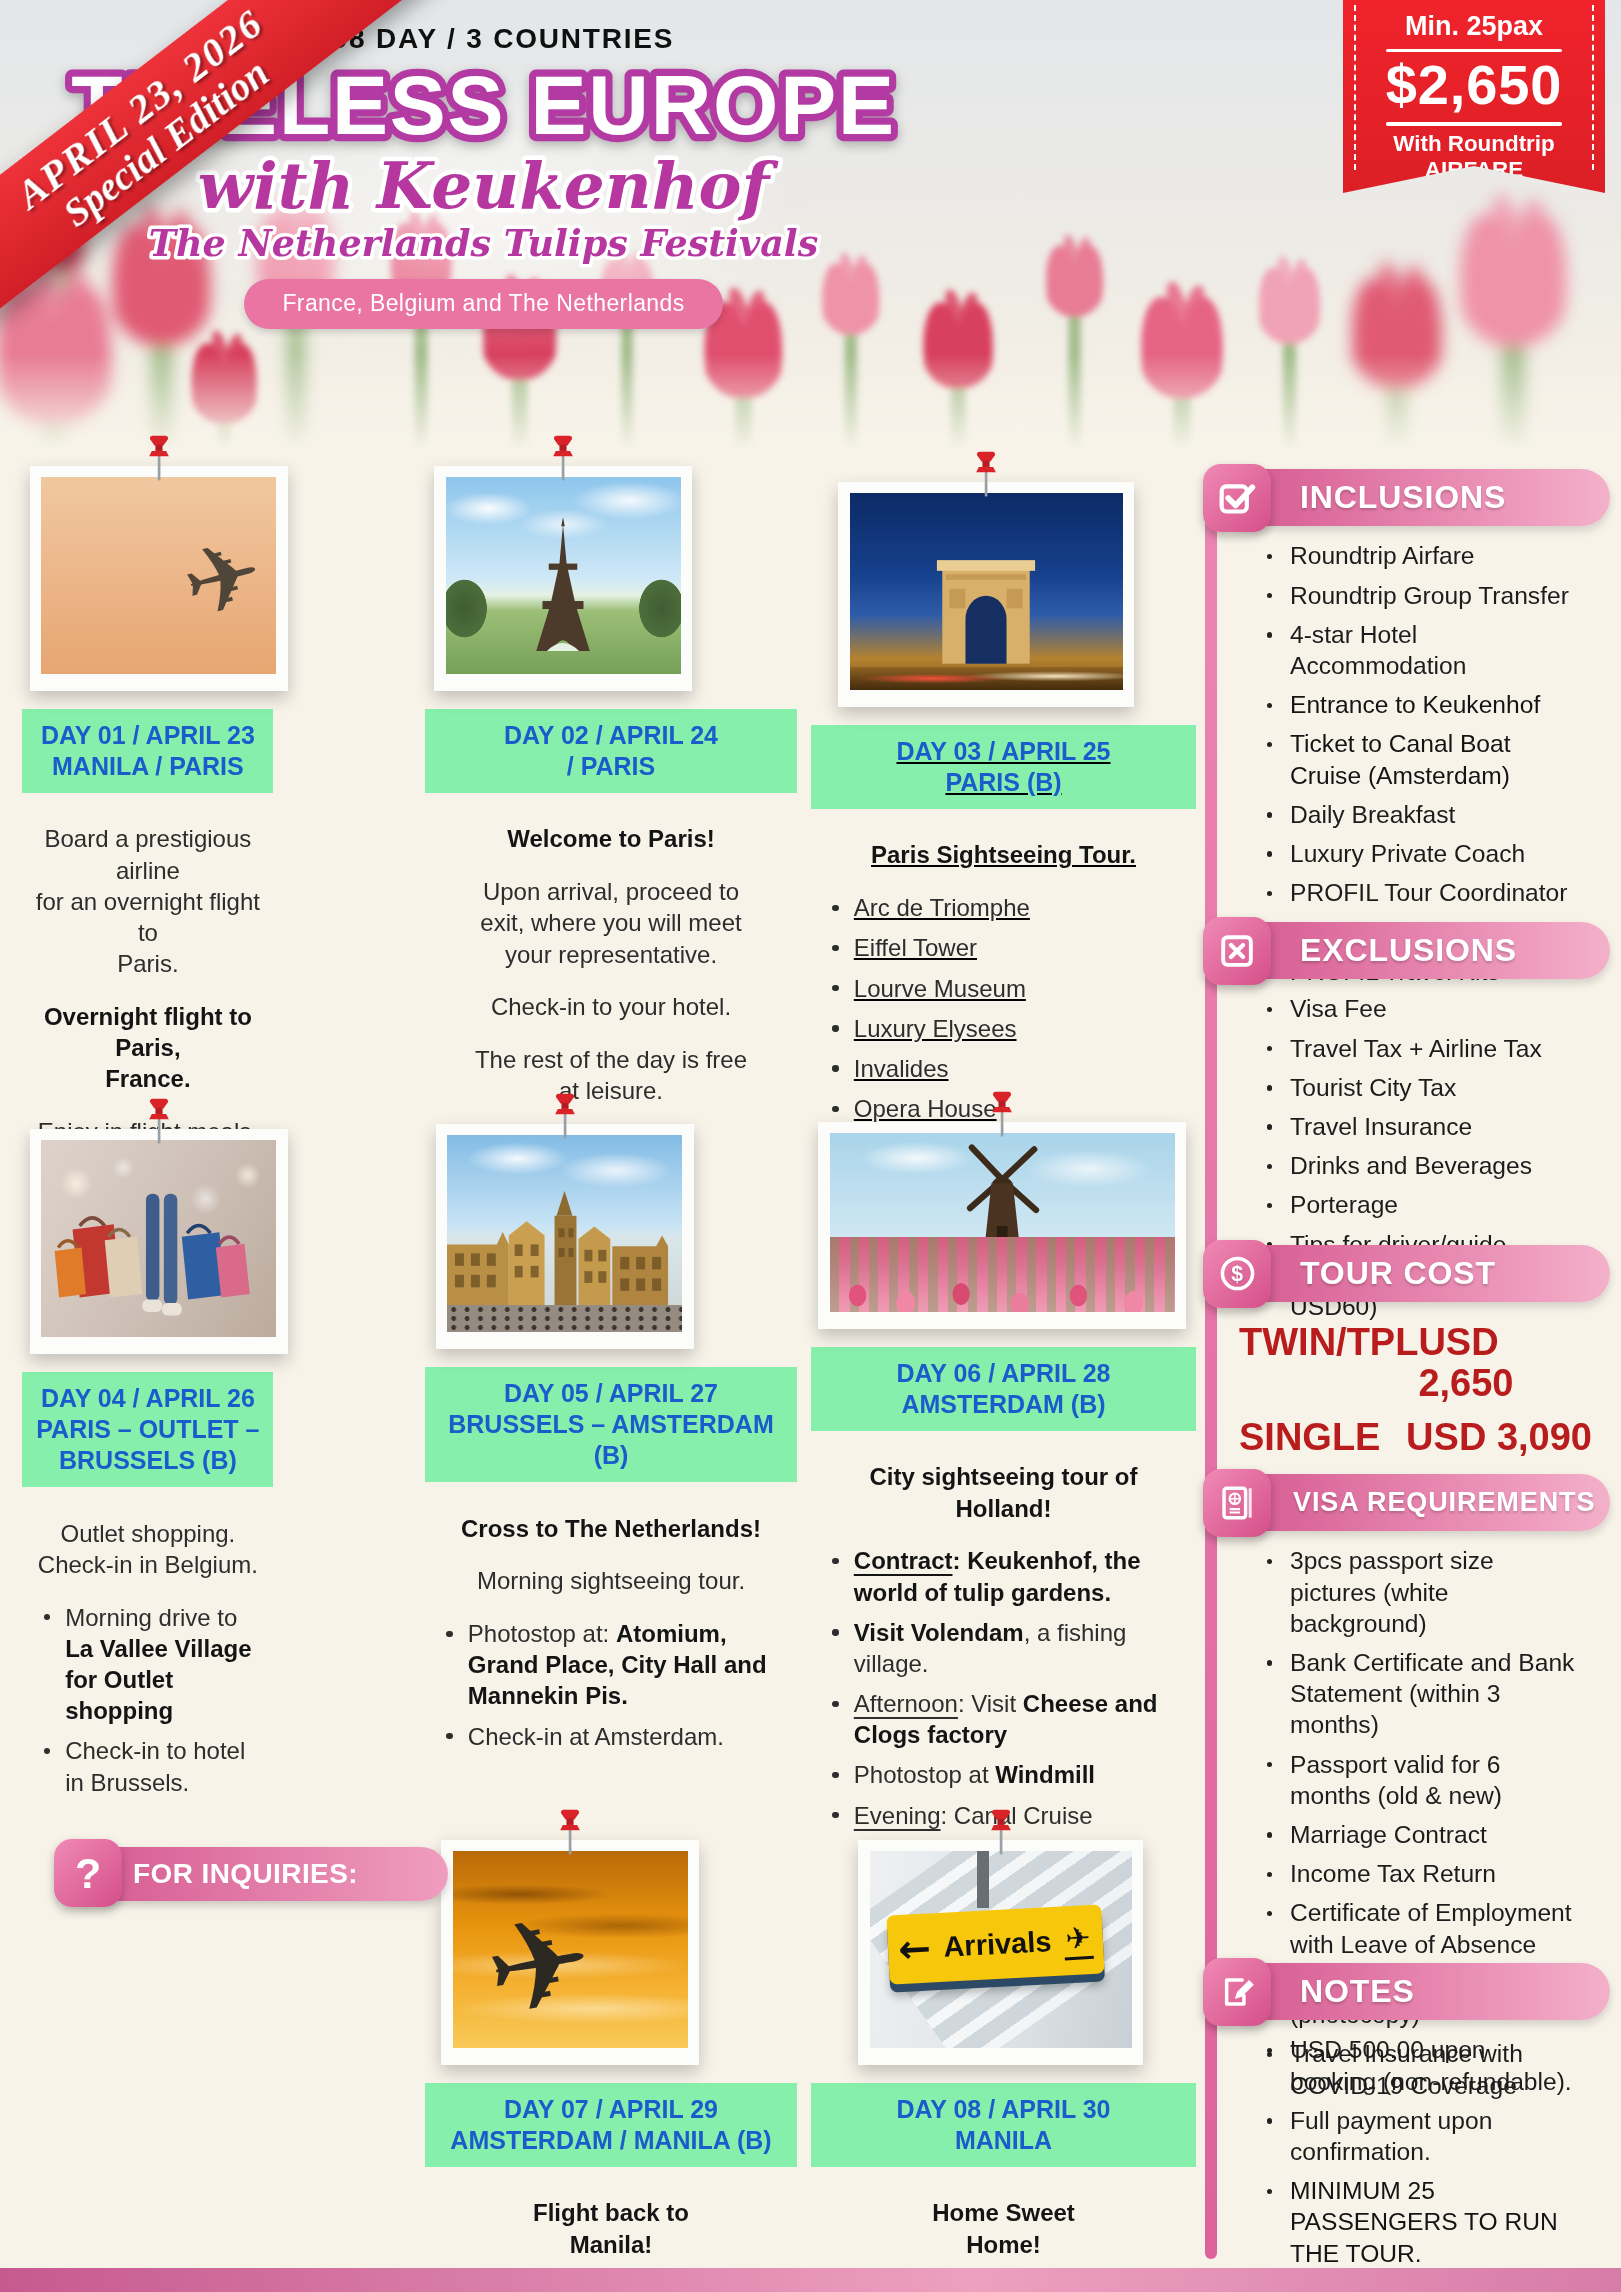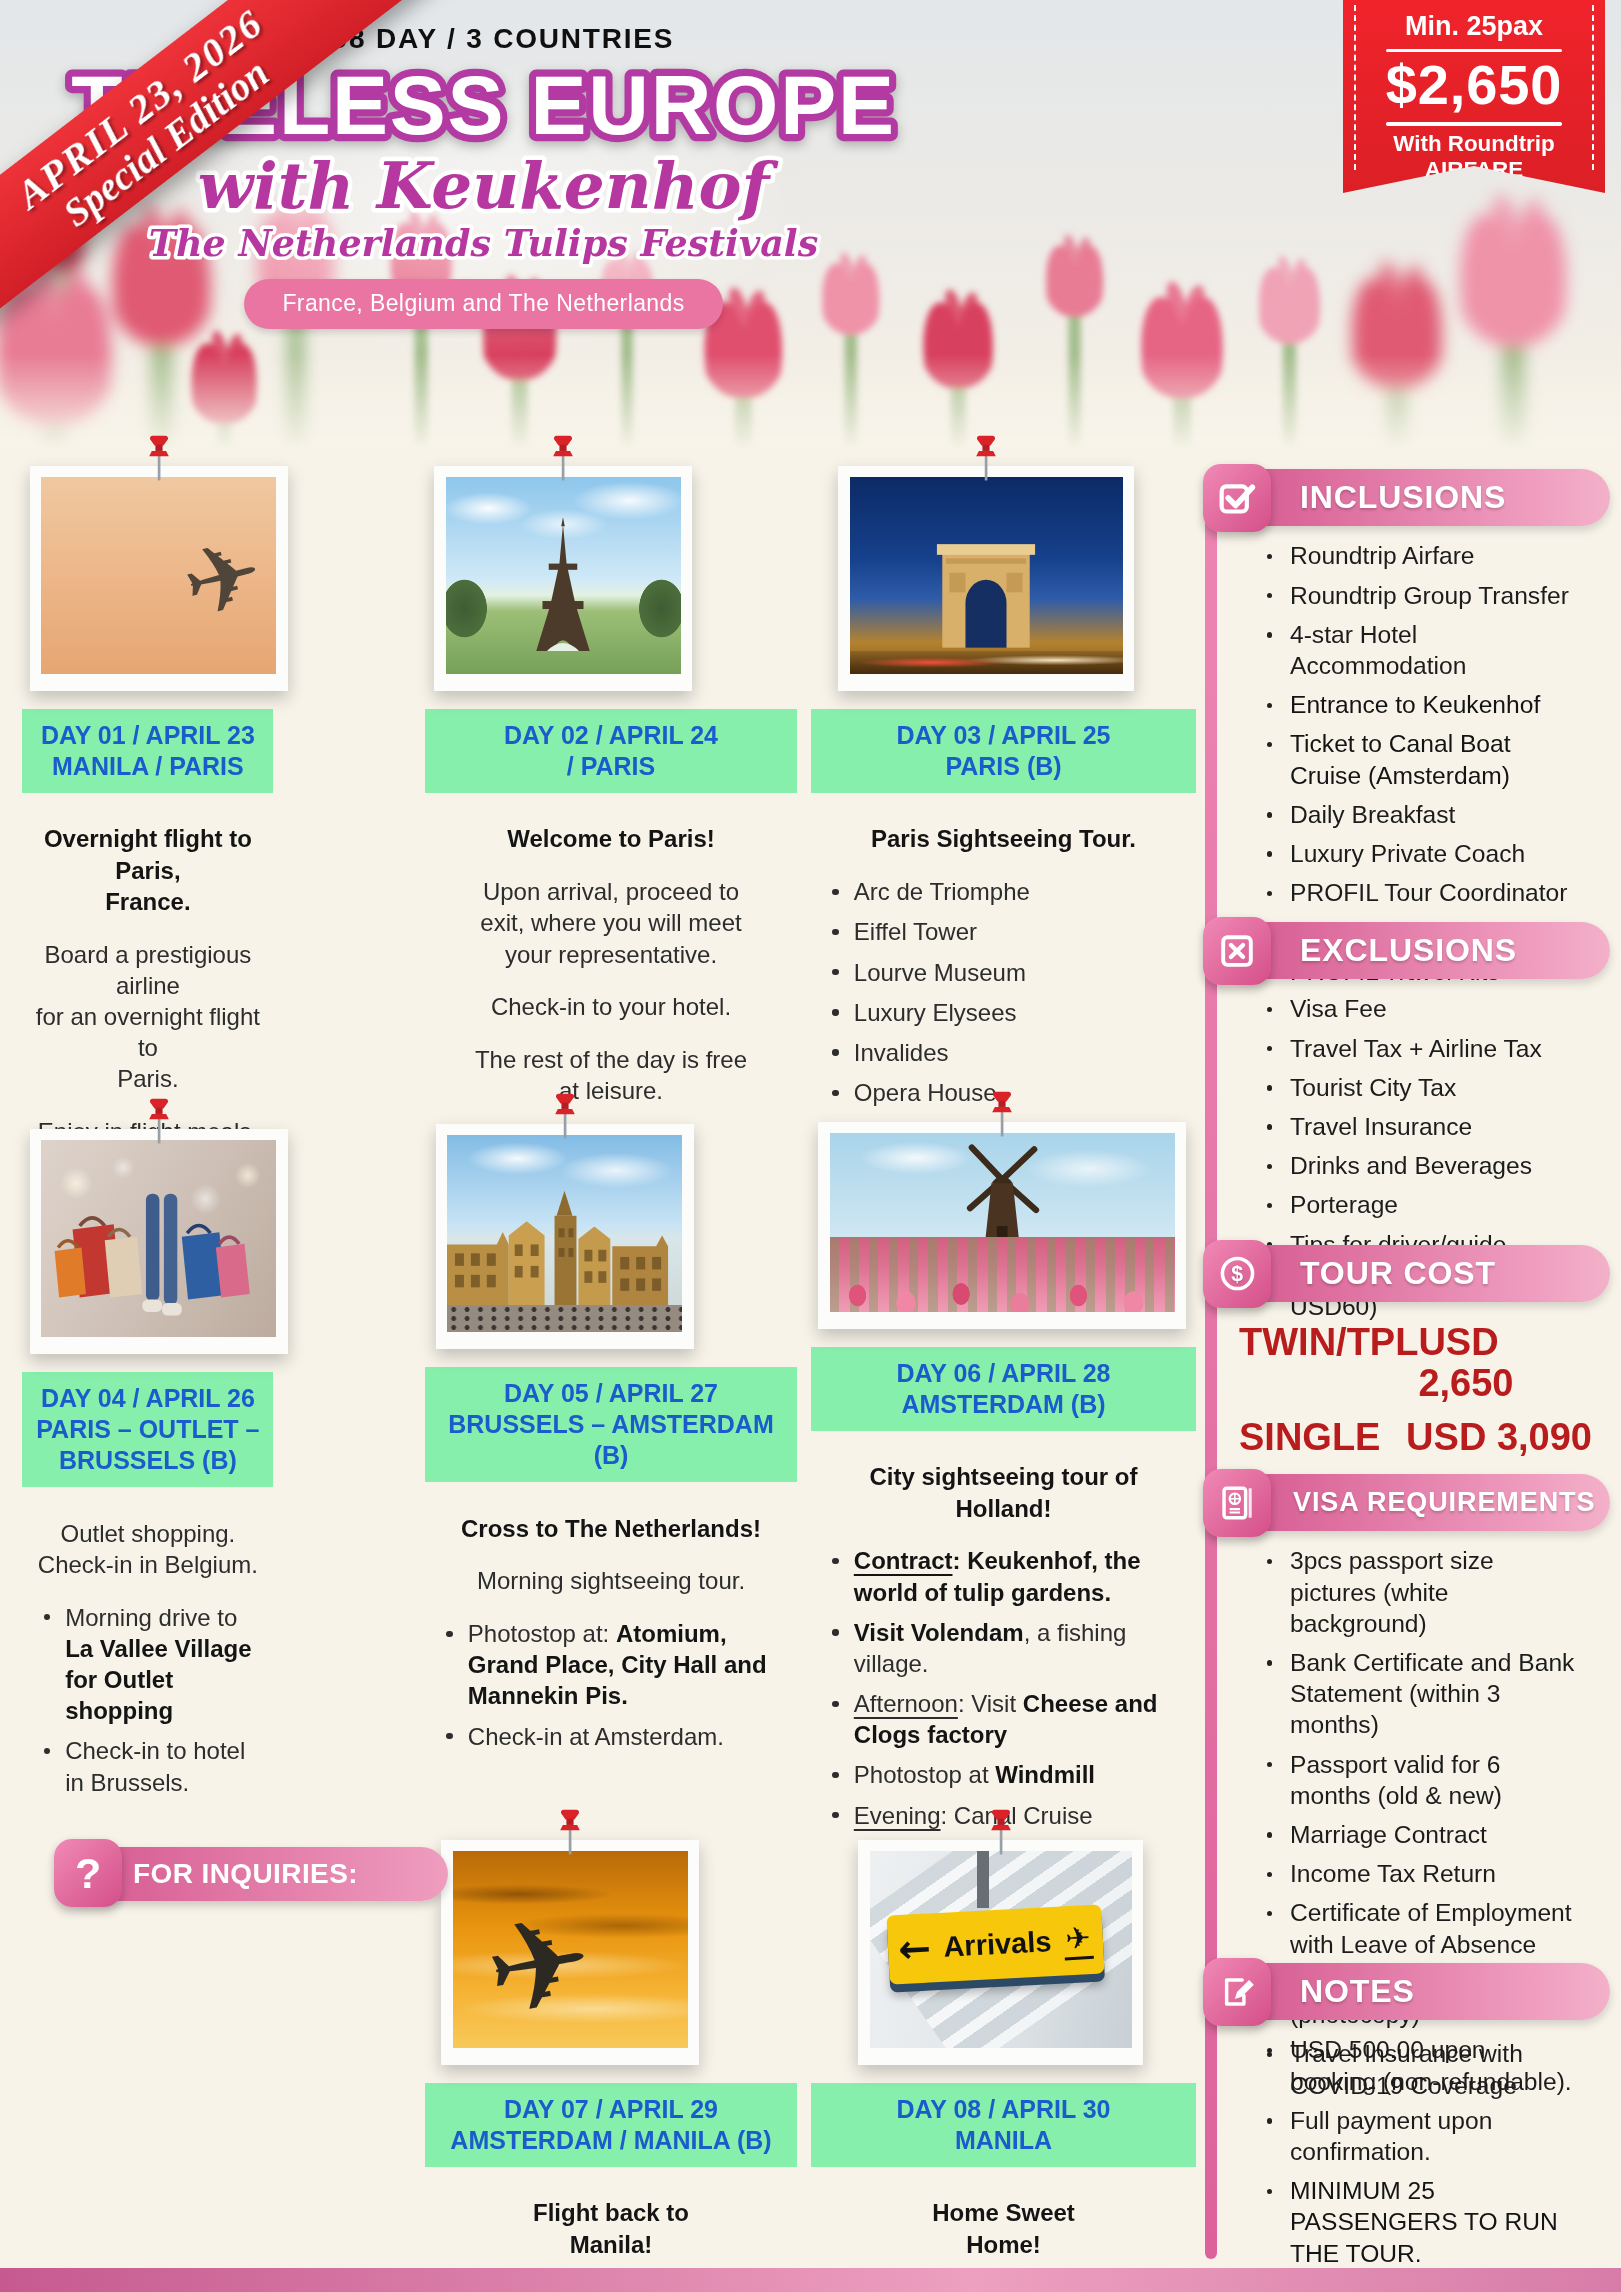--- a/index.html
+++ b/index.html
@@ -43,21 +43,21 @@
         border-left:2.7px dashed #fff;border-right:2.7px dashed #fff;}
   .price-min{margin-top:10.7px;font-size:27px;font-weight:bold;}
   .price-hr{width:176px;height:3.6px;background:#fff;border-radius:1.8px;margin:7.2px 0 3.6px;}
   .price-amount{font-size:56px;font-weight:bold;letter-spacing:0.9px;line-height:1.05;}
   .price-note{font-size:22.4px;font-weight:bold;line-height:1.15;text-align:center;margin-top:1.8px;}
 
   
   .day-card{position:absolute;padding-top:21.5px;}
   .d1{left:22.4px;top:444px;width:251px;}
   .d2{left:425px;top:444px;width:372px;}
-  .d3{left:811px;top:444px;width:385px;}
+  .d3{left:811px;top:460px;width:385px;text-decoration:underline;}
   .d4{left:22.4px;top:1107px;width:251px;}
   .d5{left:425px;top:1102px;width:372px;}
   .d6{left:811px;top:1100px;width:385px;}
   .d7{left:425px;top:1818px;width:372px;}
   .d8{left:811px;top:1818px;width:385px;}
 
   .polaroid{position:relative;background:#fcfcfb;padding:11.6px 11.6px 17px;width:235px;
         box-shadow:0 7.2px 16px rgba(0,0,0,.22);}
   .d1 .polaroid,.d4 .polaroid{margin-left:7.2px;}
   .d2 .polaroid{margin-left:9px;}
@@ -298,25 +298,25 @@
       </div>
       <div class="photo ph1">
         <span class="plane-glyph">✈</span>
       </div>
     </div>
     <div class="day-band">
       <div class="day-h1">DAY 01 / APRIL 23</div>
       <div class="day-h2">MANILA / PARIS</div>
     </div>
     <div class="day-body">
-        <p class="para b">Overnight flight to Paris,
-France.</p>
         <p class="para">Board a prestigious airline
 for an overnight flight to
 Paris.</p>
+        <p class="para b">Overnight flight to Paris,
+France.</p>
         <p class="para">Enjoy in flight meals,
 services &amp; entertainment.</p>
       </div>
   </section>
 
   <section class="day-card d2">
     <div class="polaroid">
       <div class="pin">
         <svg width="27" height="50" viewBox="0 0 30 56">
             <rect x="13.6" y="24" width="3" height="28" fill="#98a0a6"></rect>

